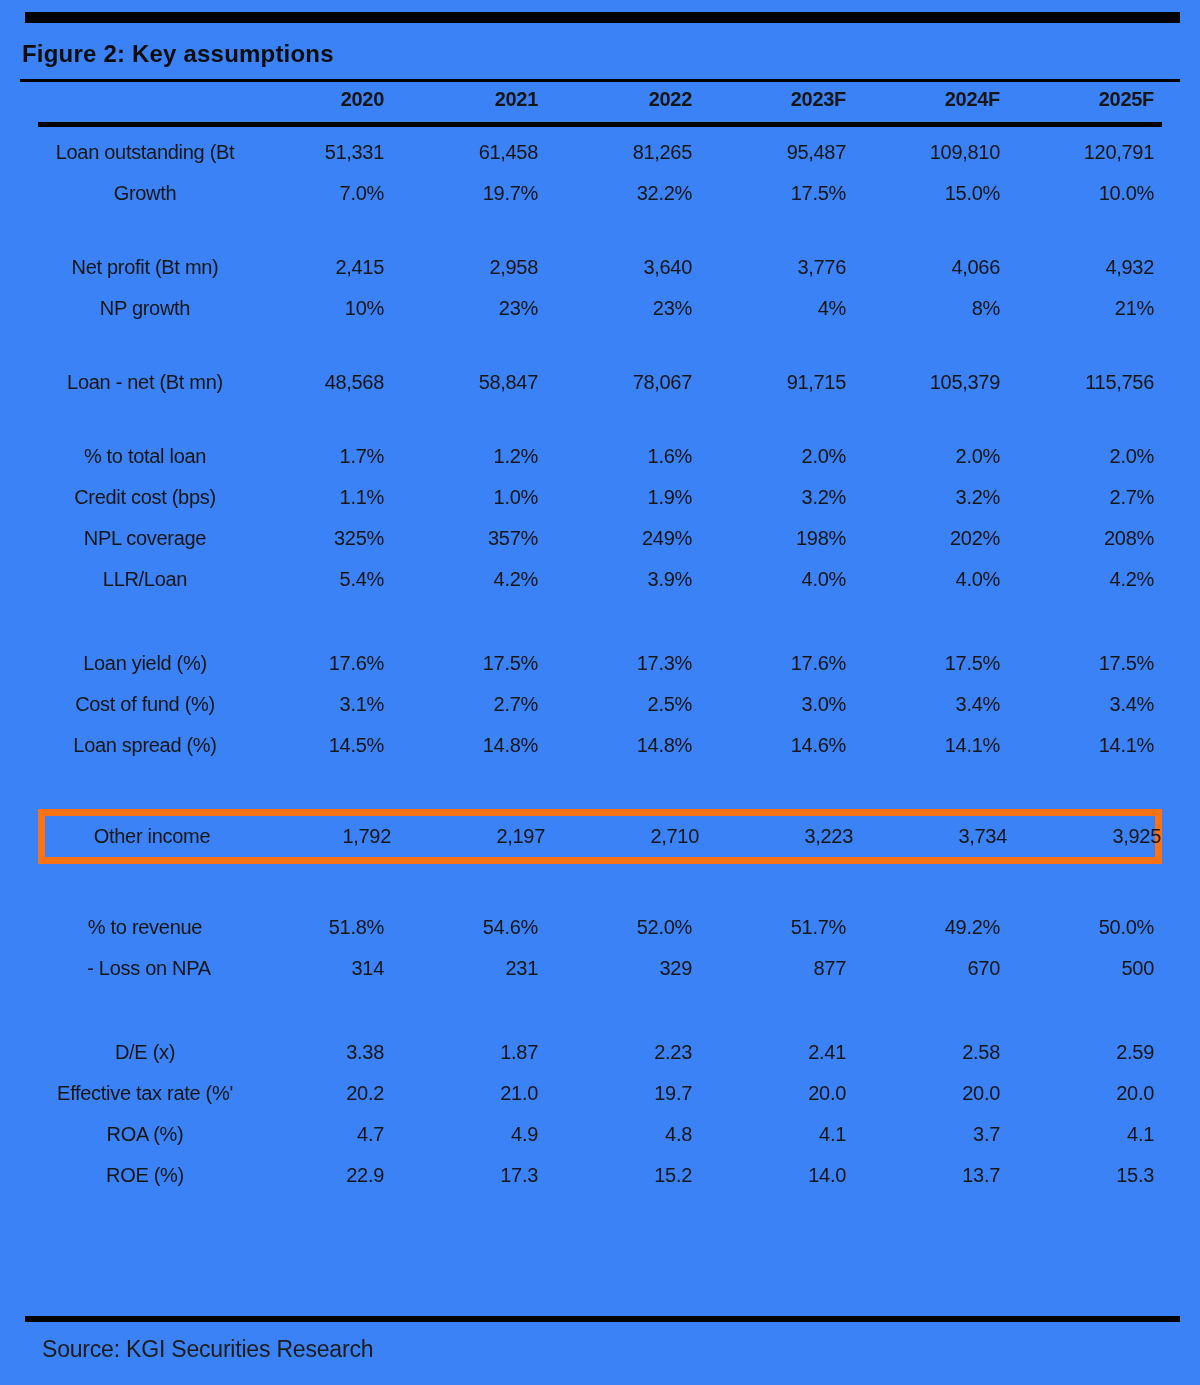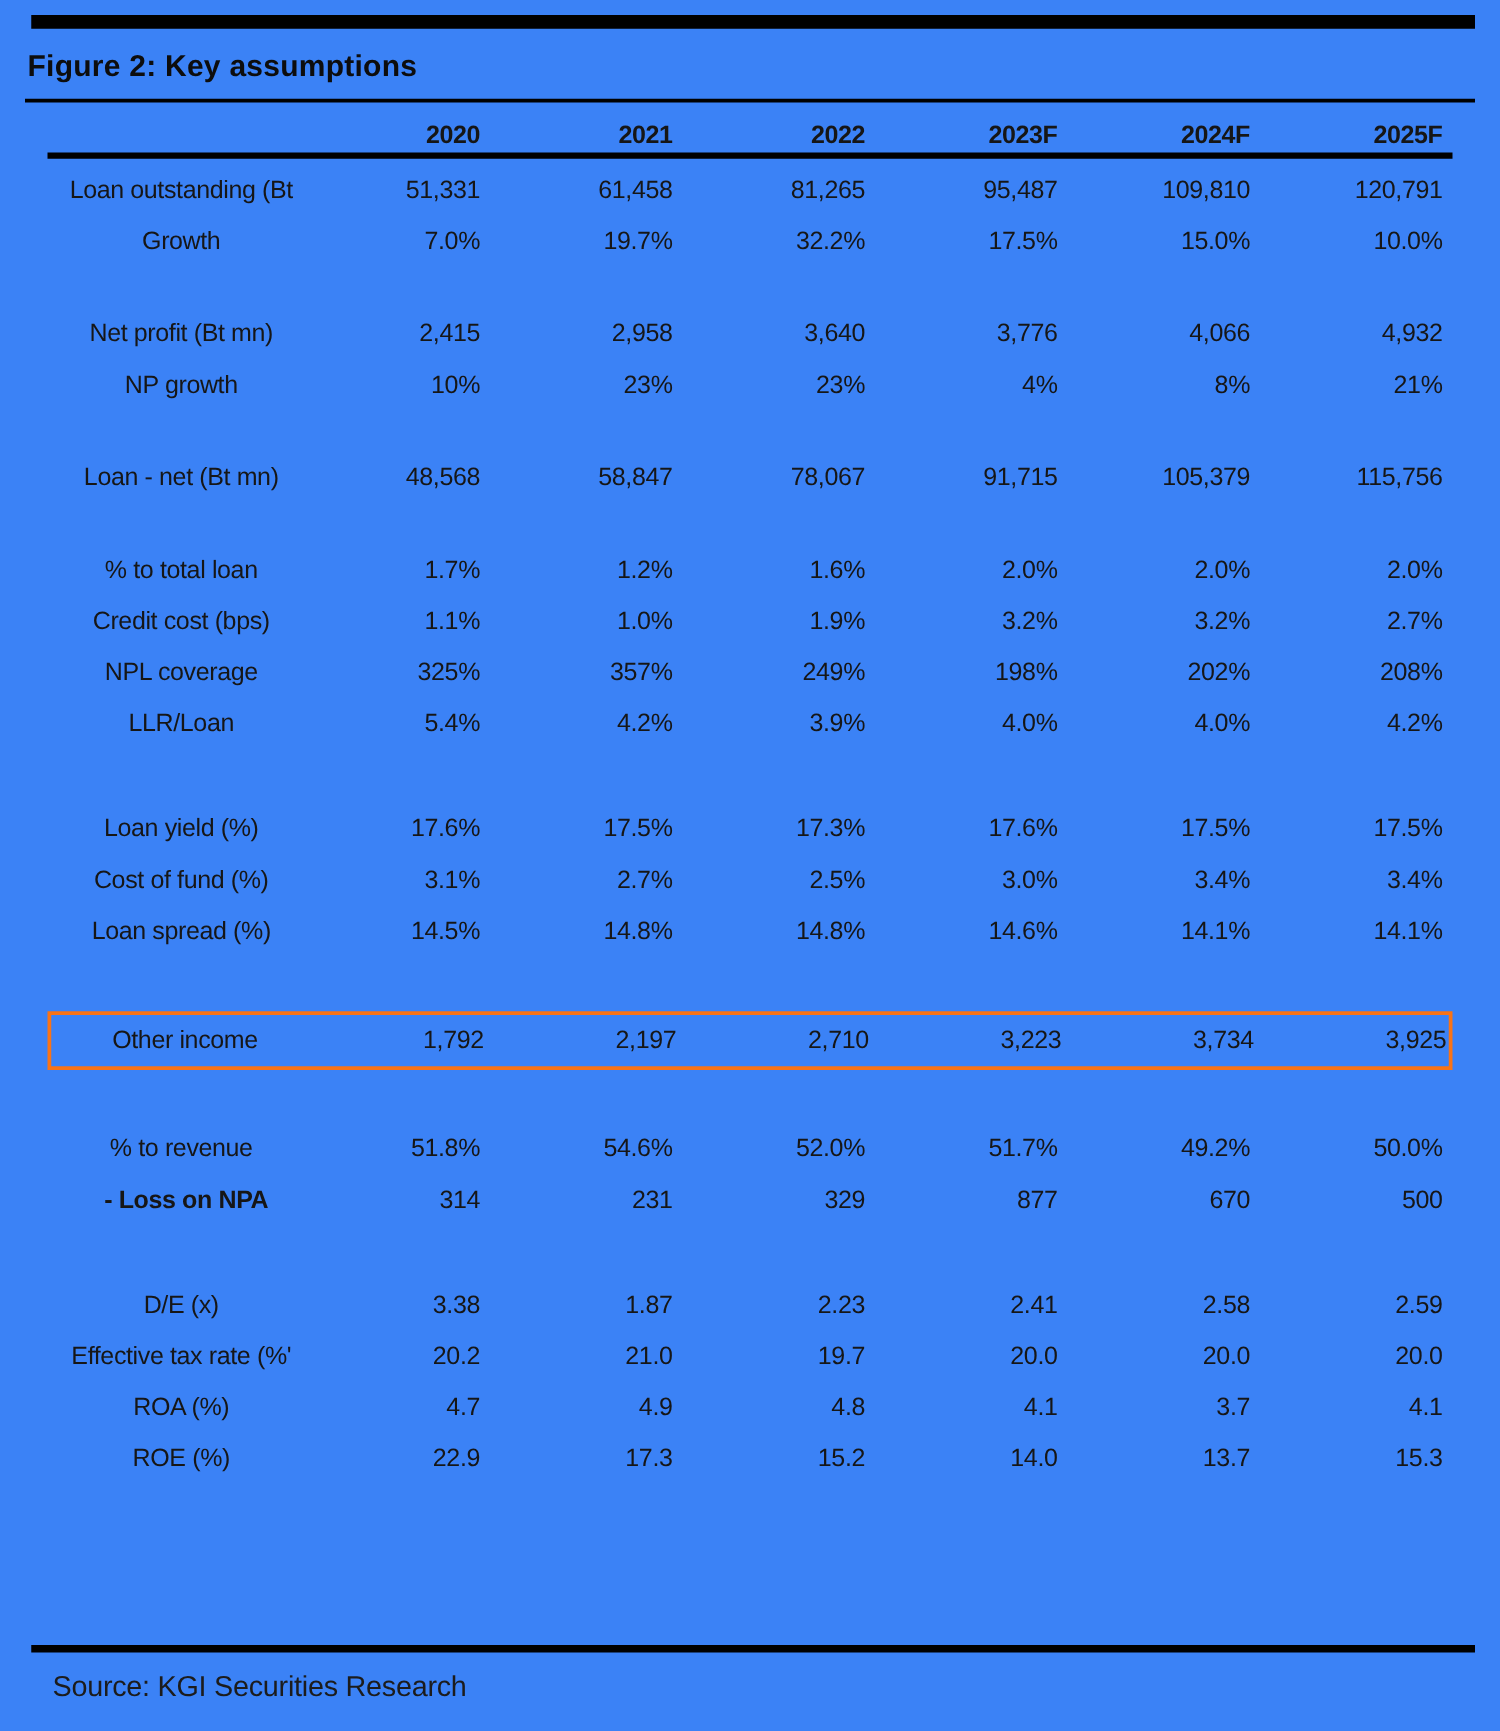--- a/index.html
+++ b/index.html
@@ -28,46 +28,46 @@
   .tbl{
     position:absolute;left:38px;top:88px;width:1124px;
   }
   .thead{
     display:grid;
     grid-template-columns:200px repeat(6,154px);
     height:34px;align-items:end;
   }
   .thead .cell{
     font-weight:700;font-size:21px;letter-spacing:-0.2px;
-    padding-bottom:2px;
+    padding-bottom:16px;
   }
   .head-rule{height:5px;background:#000000;}
   .tbody{padding-top:5px;}
 
   .row{
     display:grid;
     grid-template-columns:200px repeat(6,154px);
     height:41px;align-items:center;
   }
   .cell{white-space:nowrap;}
   .cell.label{
     text-align:center;padding-left:14px;
     font-size:20px;letter-spacing:-0.3px;
   }
-  .cell.label.indent{padding-left:22px;font-weight:bold;}
+  .cell.label.indent{padding-left:22px;}
   .cell.num{
     text-align:right;padding-right:8px;
     font-size:20px;letter-spacing:-0.3px;
     font-variant-numeric:tabular-nums;
   }
   .spacer{width:100%;}
   .spacer.sm{height:33px;}
   .spacer.lg{height:43px;}
   .row.boxed{
-    border:3px solid #f97316;
+    border:7px solid #f97316;
     height:41px;
     box-sizing:content-box;
   }
 
   .bottom-rule{
     position:absolute;left:25px;right:20px;top:1316px;height:6px;background:#000000;
   }
   .source{
     position:absolute;left:42px;top:1336px;
     font-size:23px;letter-spacing:-0.2px;color:#1c1c1c;

